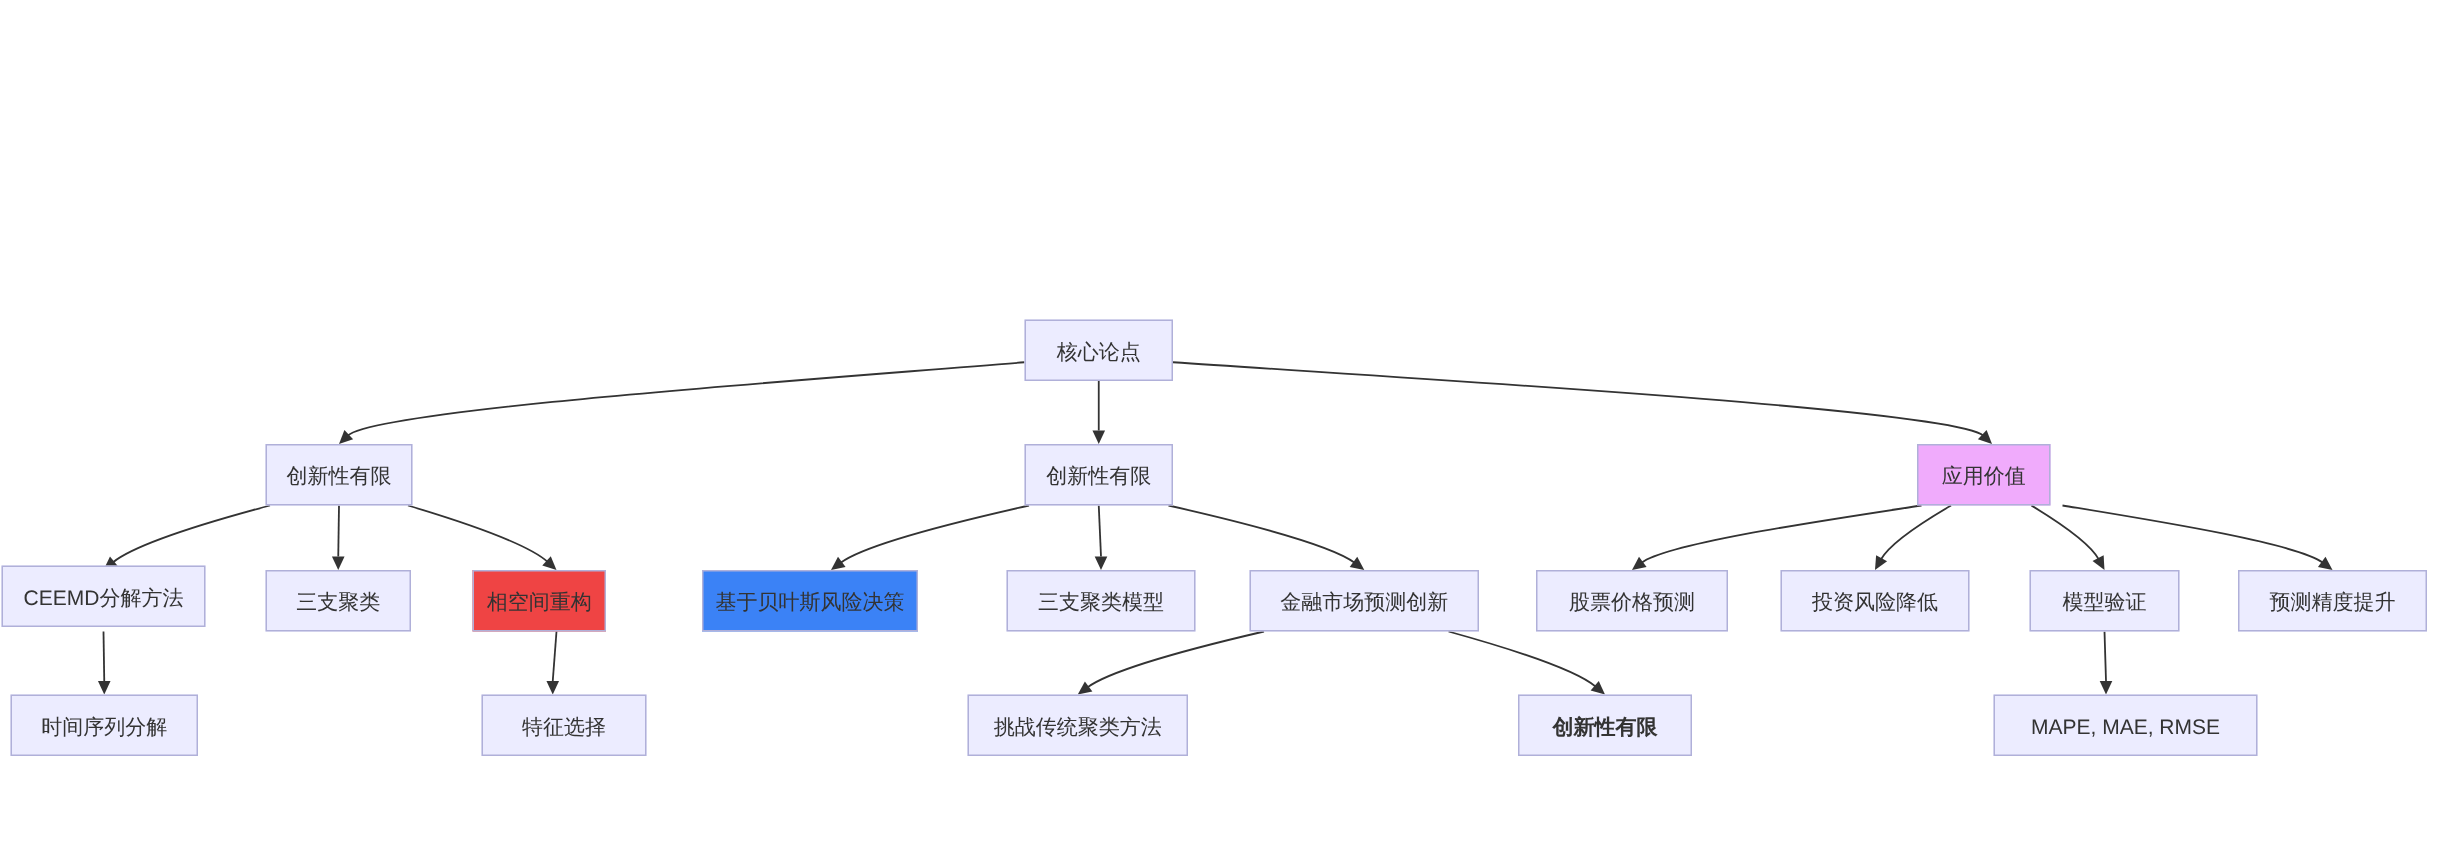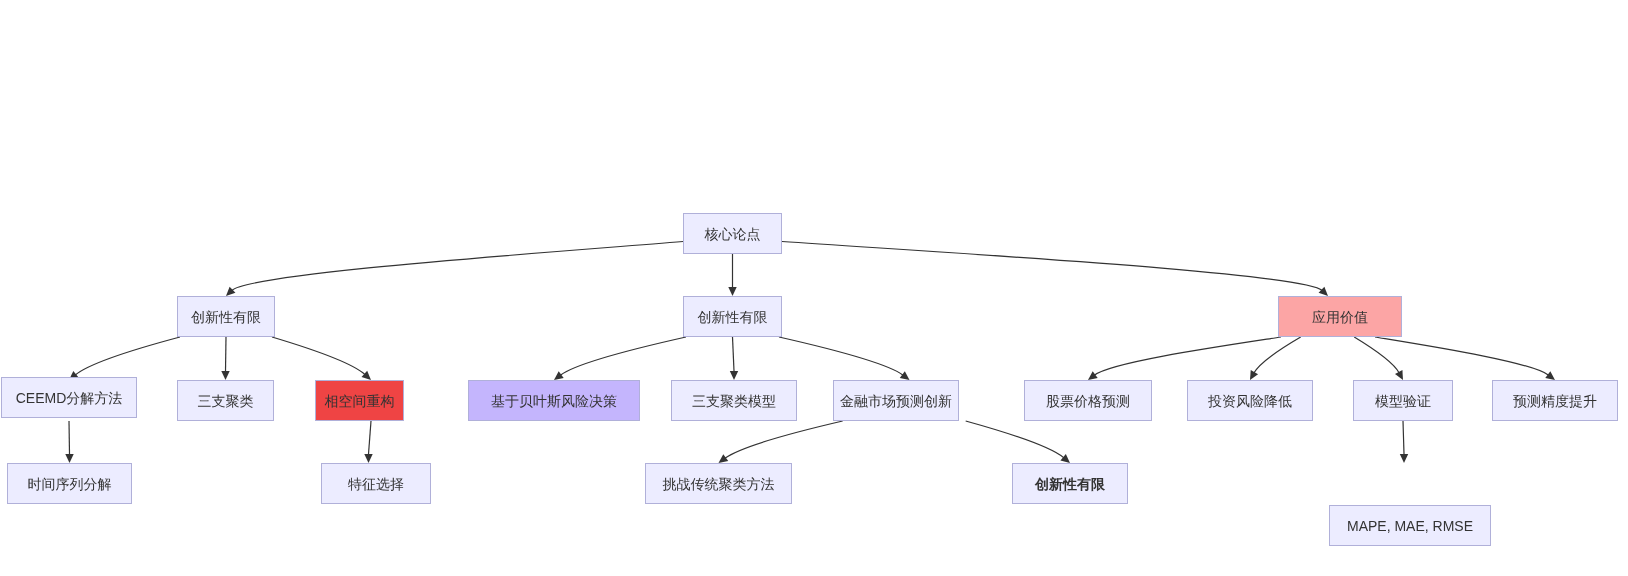--- a/index.html
+++ b/index.html
@@ -73,30 +73,30 @@
       <polygon points="0,0 -9,-4.2 -9,4.2" fill="#333333" transform="translate(1403,380) rotate(61.636849092373986)"></polygon>
       <path d="M 1375 337 C 1432.6 346.46, 1531 361.94, 1548.6076789576098 375.1897784156013" fill="none" stroke="#333333" stroke-width="1.2"></path>
       <polygon points="0,0 -9,-4.2 -9,4.2" fill="#333333" transform="translate(1555,380) rotate(36.96146093907277)"></polygon>
       <path d="M 1403 421 L 1404 454" fill="none" stroke="#333333" stroke-width="1.2"></path>
       <polygon points="0,0 -9,-4.2 -9,4.2" fill="#333333" transform="translate(1404,463) rotate(90)"></polygon>
     </svg>
   <div id="nodes-layer">
       <div class="node" style="left: 683px; top: 213px; width: 99px; height: 41px; background: rgb(236, 236, 255); border-color: rgb(176, 176, 217); color: rgb(51, 51, 51);">核心论点</div>
       <div class="node" style="left: 177px; top: 296px; width: 98px; height: 41px; background: rgb(236, 236, 255); border-color: rgb(176, 176, 217); color: rgb(51, 51, 51);">创新性有限</div>
       <div class="node" style="left: 683px; top: 296px; width: 99px; height: 41px; background: rgb(236, 236, 255); border-color: rgb(176, 176, 217); color: rgb(51, 51, 51);">创新性有限</div>
-      <div class="node" style="left: 1278px; top: 296px; width: 124px; height: 41px; background: #fca5a5; border-color: rgb(176, 176, 217); color: rgb(51, 51, 51);">应用价值</div>
+      <div class="node" style="left: 1278px; top: 296px; width: 89px; height: 41px; background: #f0abfc; border-color: rgb(176, 176, 217); color: rgb(51, 51, 51);">应用价值</div>
       <div class="node" style="left: 1px; top: 377px; width: 136px; height: 41px; background: rgb(236, 236, 255); border-color: rgb(176, 176, 217); color: rgb(51, 51, 51);">CEEMD分解方法</div>
       <div class="node" style="left: 177px; top: 380px; width: 97px; height: 41px; background: rgb(236, 236, 255); border-color: rgb(176, 176, 217); color: rgb(51, 51, 51); text-align: center;">三支聚类</div>
       <div class="node" style="left: 315px; top: 380px; width: 89px; height: 41px; background: #ef4444; border-color: rgb(176, 176, 217); color: rgb(51, 51, 51);">相空间重构</div>
-      <div class="node" style="left: 468px; top: 380px; width: 172px; height: 41px; background: #c4b5fd; border-color: rgb(176, 176, 217); color: rgb(51, 51, 51);">基于贝叶斯风险决策</div>
+      <div class="node" style="left: 468px; top: 380px; width: 144px; height: 41px; background: #3b82f6; border-color: rgb(176, 176, 217); color: rgb(51, 51, 51);">基于贝叶斯风险决策</div>
       <div class="node" style="left: 671px; top: 380px; width: 126px; height: 41px; background: rgb(236, 236, 255); border-color: rgb(176, 176, 217); color: rgb(51, 51, 51);">三支聚类模型</div>
-      <div class="node" style="left: 833px; top: 380px; width: 126px; height: 41px; background: rgb(236, 236, 255); border-color: rgb(176, 176, 217); color: rgb(51, 51, 51);">金融市场预测创新</div>
+      <div class="node" style="left: 833px; top: 380px; width: 153px; height: 41px; background: rgb(236, 236, 255); border-color: rgb(176, 176, 217); color: rgb(51, 51, 51);">金融市场预测创新</div>
       <div class="node" style="left: 1024px; top: 380px; width: 128px; height: 41px; background: rgb(236, 236, 255); border-color: rgb(176, 176, 217); color: rgb(51, 51, 51);">股票价格预测</div>
       <div class="node" style="left: 1187px; top: 380px; width: 126px; height: 41px; background: rgb(236, 236, 255); border-color: rgb(176, 176, 217); color: rgb(51, 51, 51);">投资风险降低</div>
       <div class="node" style="left: 1353px; top: 380px; width: 100px; height: 41px; background: rgb(236, 236, 255); border-color: rgb(176, 176, 217); color: rgb(51, 51, 51);">模型验证</div>
       <div class="node" style="left: 1492px; top: 380px; width: 126px; height: 41px; background: rgb(236, 236, 255); border-color: rgb(176, 176, 217); color: rgb(51, 51, 51);">预测精度提升</div>
       <div class="node" style="left: 7px; top: 463px; width: 125px; height: 41px; background: rgb(236, 236, 255); border-color: rgb(176, 176, 217); color: rgb(51, 51, 51);">时间序列分解</div>
       <div class="node" style="left: 321px; top: 463px; width: 110px; height: 41px; background: rgb(236, 236, 255); border-color: rgb(176, 176, 217); color: rgb(51, 51, 51);">特征选择</div>
       <div class="node" style="left: 645px; top: 463px; width: 147px; height: 41px; background: rgb(236, 236, 255); border-color: rgb(176, 176, 217); color: rgb(51, 51, 51);">挑战传统聚类方法</div>
       <div class="node" style="left: 1012px; top: 463px; width: 116px; height: 41px; background: rgb(236, 236, 255); border-color: rgb(176, 176, 217); color: rgb(51, 51, 51); font-weight: bold;">创新性有限</div>
-      <div class="node" style="left: 1329px; top: 463px; width: 162px; height: 41px; background: rgb(236, 236, 255); border-color: rgb(176, 176, 217); color: rgb(51, 51, 51); margin-top: 42px;">MAPE, MAE, RMSE</div>
+      <div class="node" style="left: 1329px; top: 463px; width: 176px; height: 41px; background: rgb(236, 236, 255); border-color: rgb(176, 176, 217); color: rgb(51, 51, 51);">MAPE, MAE, RMSE</div>
     </div>
 </div>
 
 </body></html>

